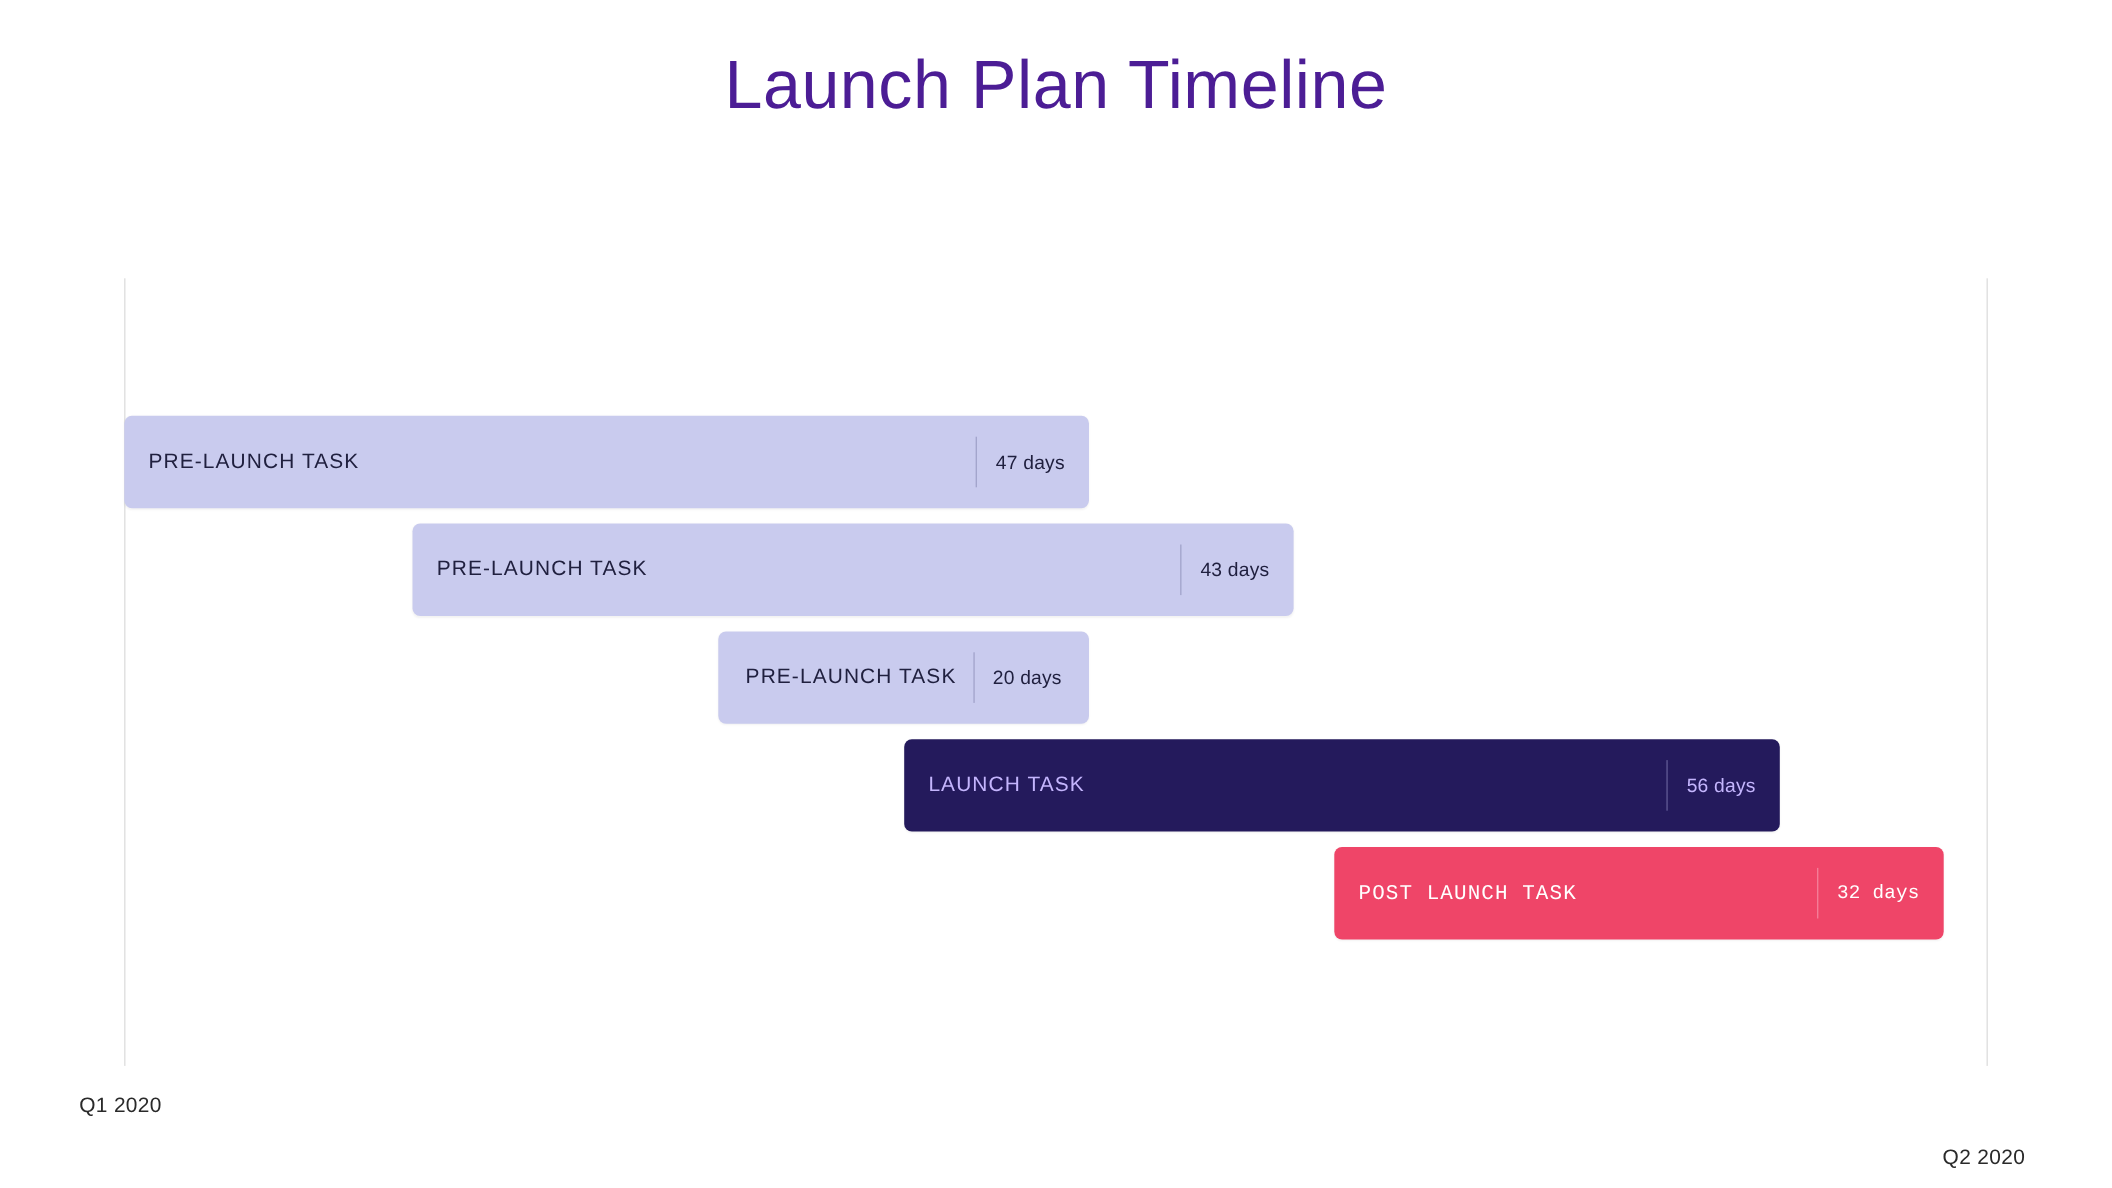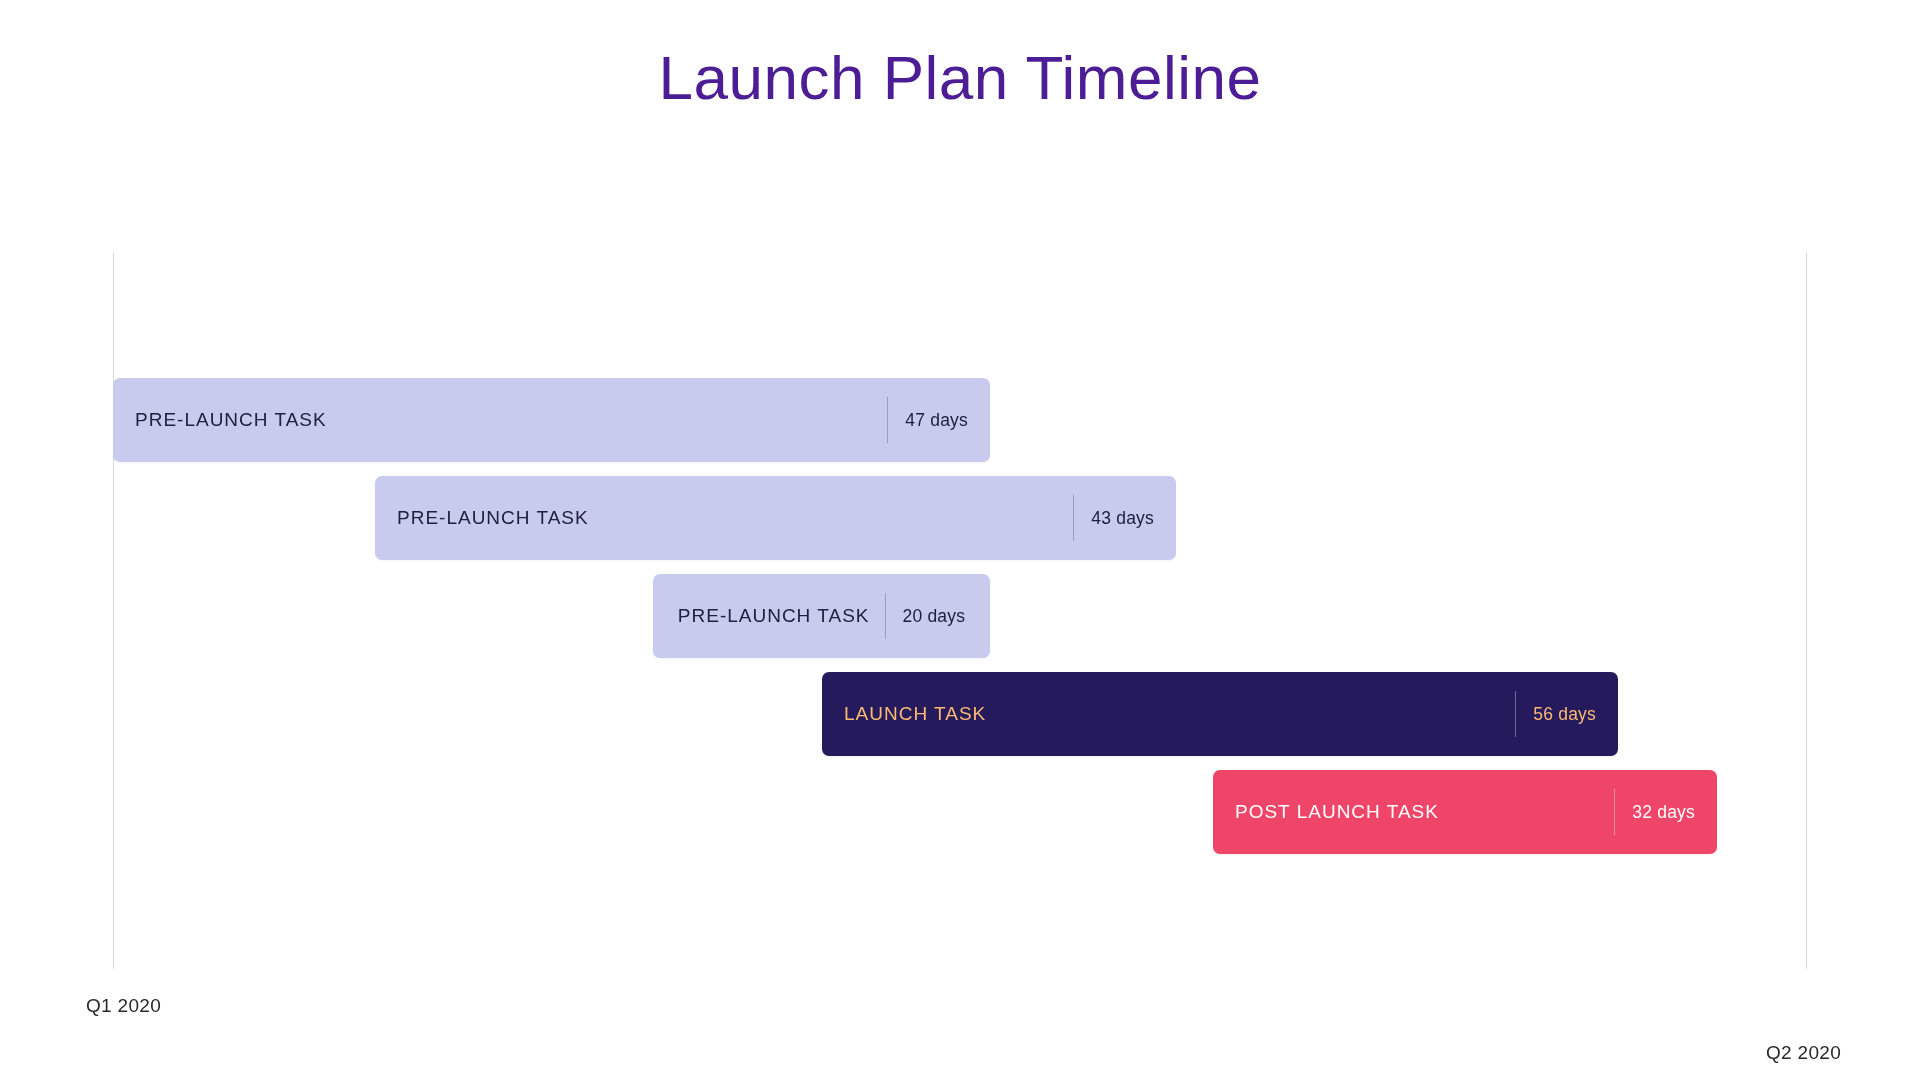--- a/index.html
+++ b/index.html
@@ -103,42 +103,42 @@
 
   
   .theme-lavender { background: #c9cbee; }
   .theme-lavender .bar-label,
   .theme-lavender .bar-duration { color: #20203f; }
   .theme-lavender .bar-divider { background: #9a9cc4; }
 
   
   .theme-navy { background: #241a5c; }
   .theme-navy .bar-label,
-  .theme-navy .bar-duration { color: #fdba74; }
+  .theme-navy .bar-duration { color: #c4b5fd; }
   .theme-navy .bar-divider { background: #6d66a0; }
 
   
   .theme-pink { background: #ef4568; }
   .theme-pink .bar-label,
   .theme-pink .bar-duration { color: #ffffff; }
   .theme-pink .bar-divider { background: #f58ba3; }
   .gantt-bar.compact { justify-content: center; }
   .gantt-bar.compact .bar-label { padding-left: 20px; padding-right: 16px; }
   .gantt-bar.compact .bar-duration { padding-left: 16px; padding-right: 20px; }
 
   
   .axis-label {
     position: absolute;
     top: 995px;
     font-size: 19px;
     color: #2a2a2a;
     letter-spacing: 0.3px;
     white-space: nowrap;
   }
-  #axis-label-start { left: 86px; }
+  #axis-label-start { left: 72px; }
   #axis-label-end   { left: 1766px; margin-top: 47px; }
 </style>
 </head>
 <body>
 
 <div id="slide">
 
   <div id="chart-title">Launch Plan Timeline</div>
 
   <div id="plot-area">
@@ -169,21 +169,21 @@
       <span class="bar-duration">20 days</span>
     </div>
 
     <div class="gantt-bar theme-navy" style="left:822px; top:672px; width:796px;">
       <span class="bar-label">LAUNCH TASK</span>
       <span class="bar-spacer"></span>
       <span class="bar-divider"></span>
       <span class="bar-duration">56 days</span>
     </div>
 
-    <div class="gantt-bar theme-pink" style="left:1213px; top:770px; width:504px;">
+    <div class="gantt-bar theme-pink" style="left:1213px; top:770px; width:554px;font-family:Liberation Mono, monospace;">
       <span class="bar-label">POST LAUNCH TASK</span>
       <span class="bar-spacer"></span>
       <span class="bar-divider"></span>
       <span class="bar-duration">32 days</span>
     </div>
 
   </div>
 
   <div class="axis-label" id="axis-label-start">Q1 2020</div>
 

